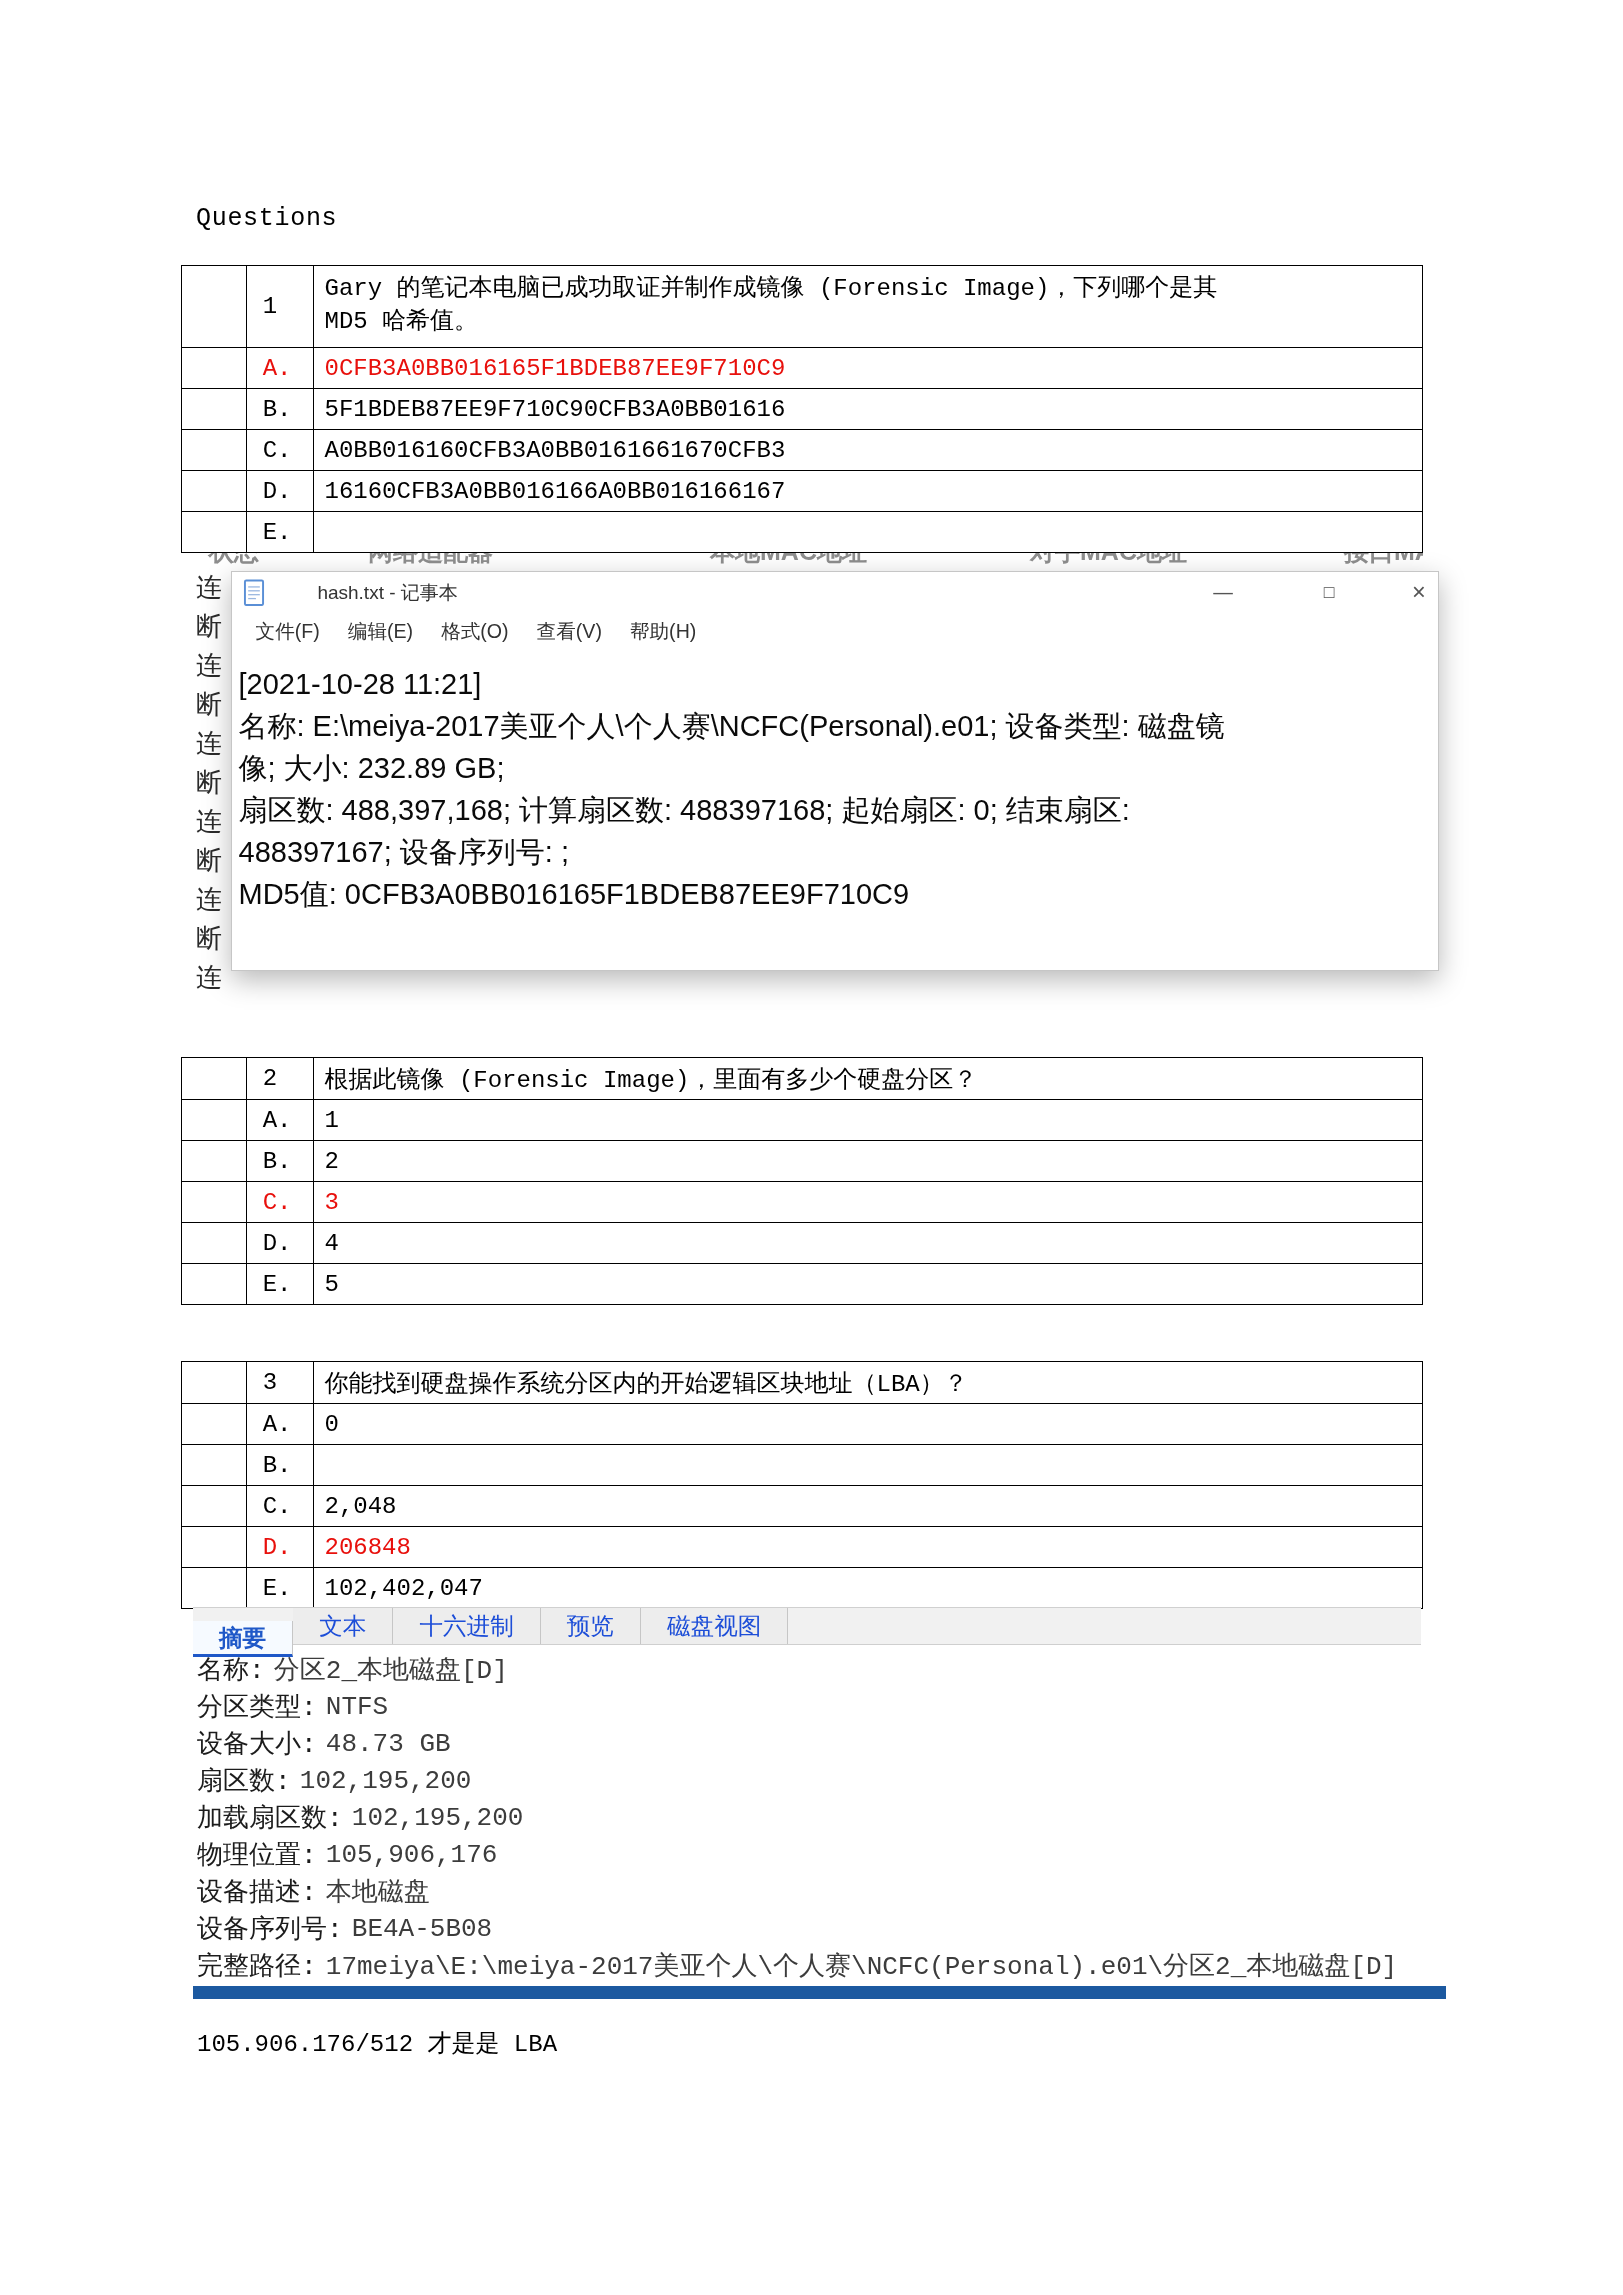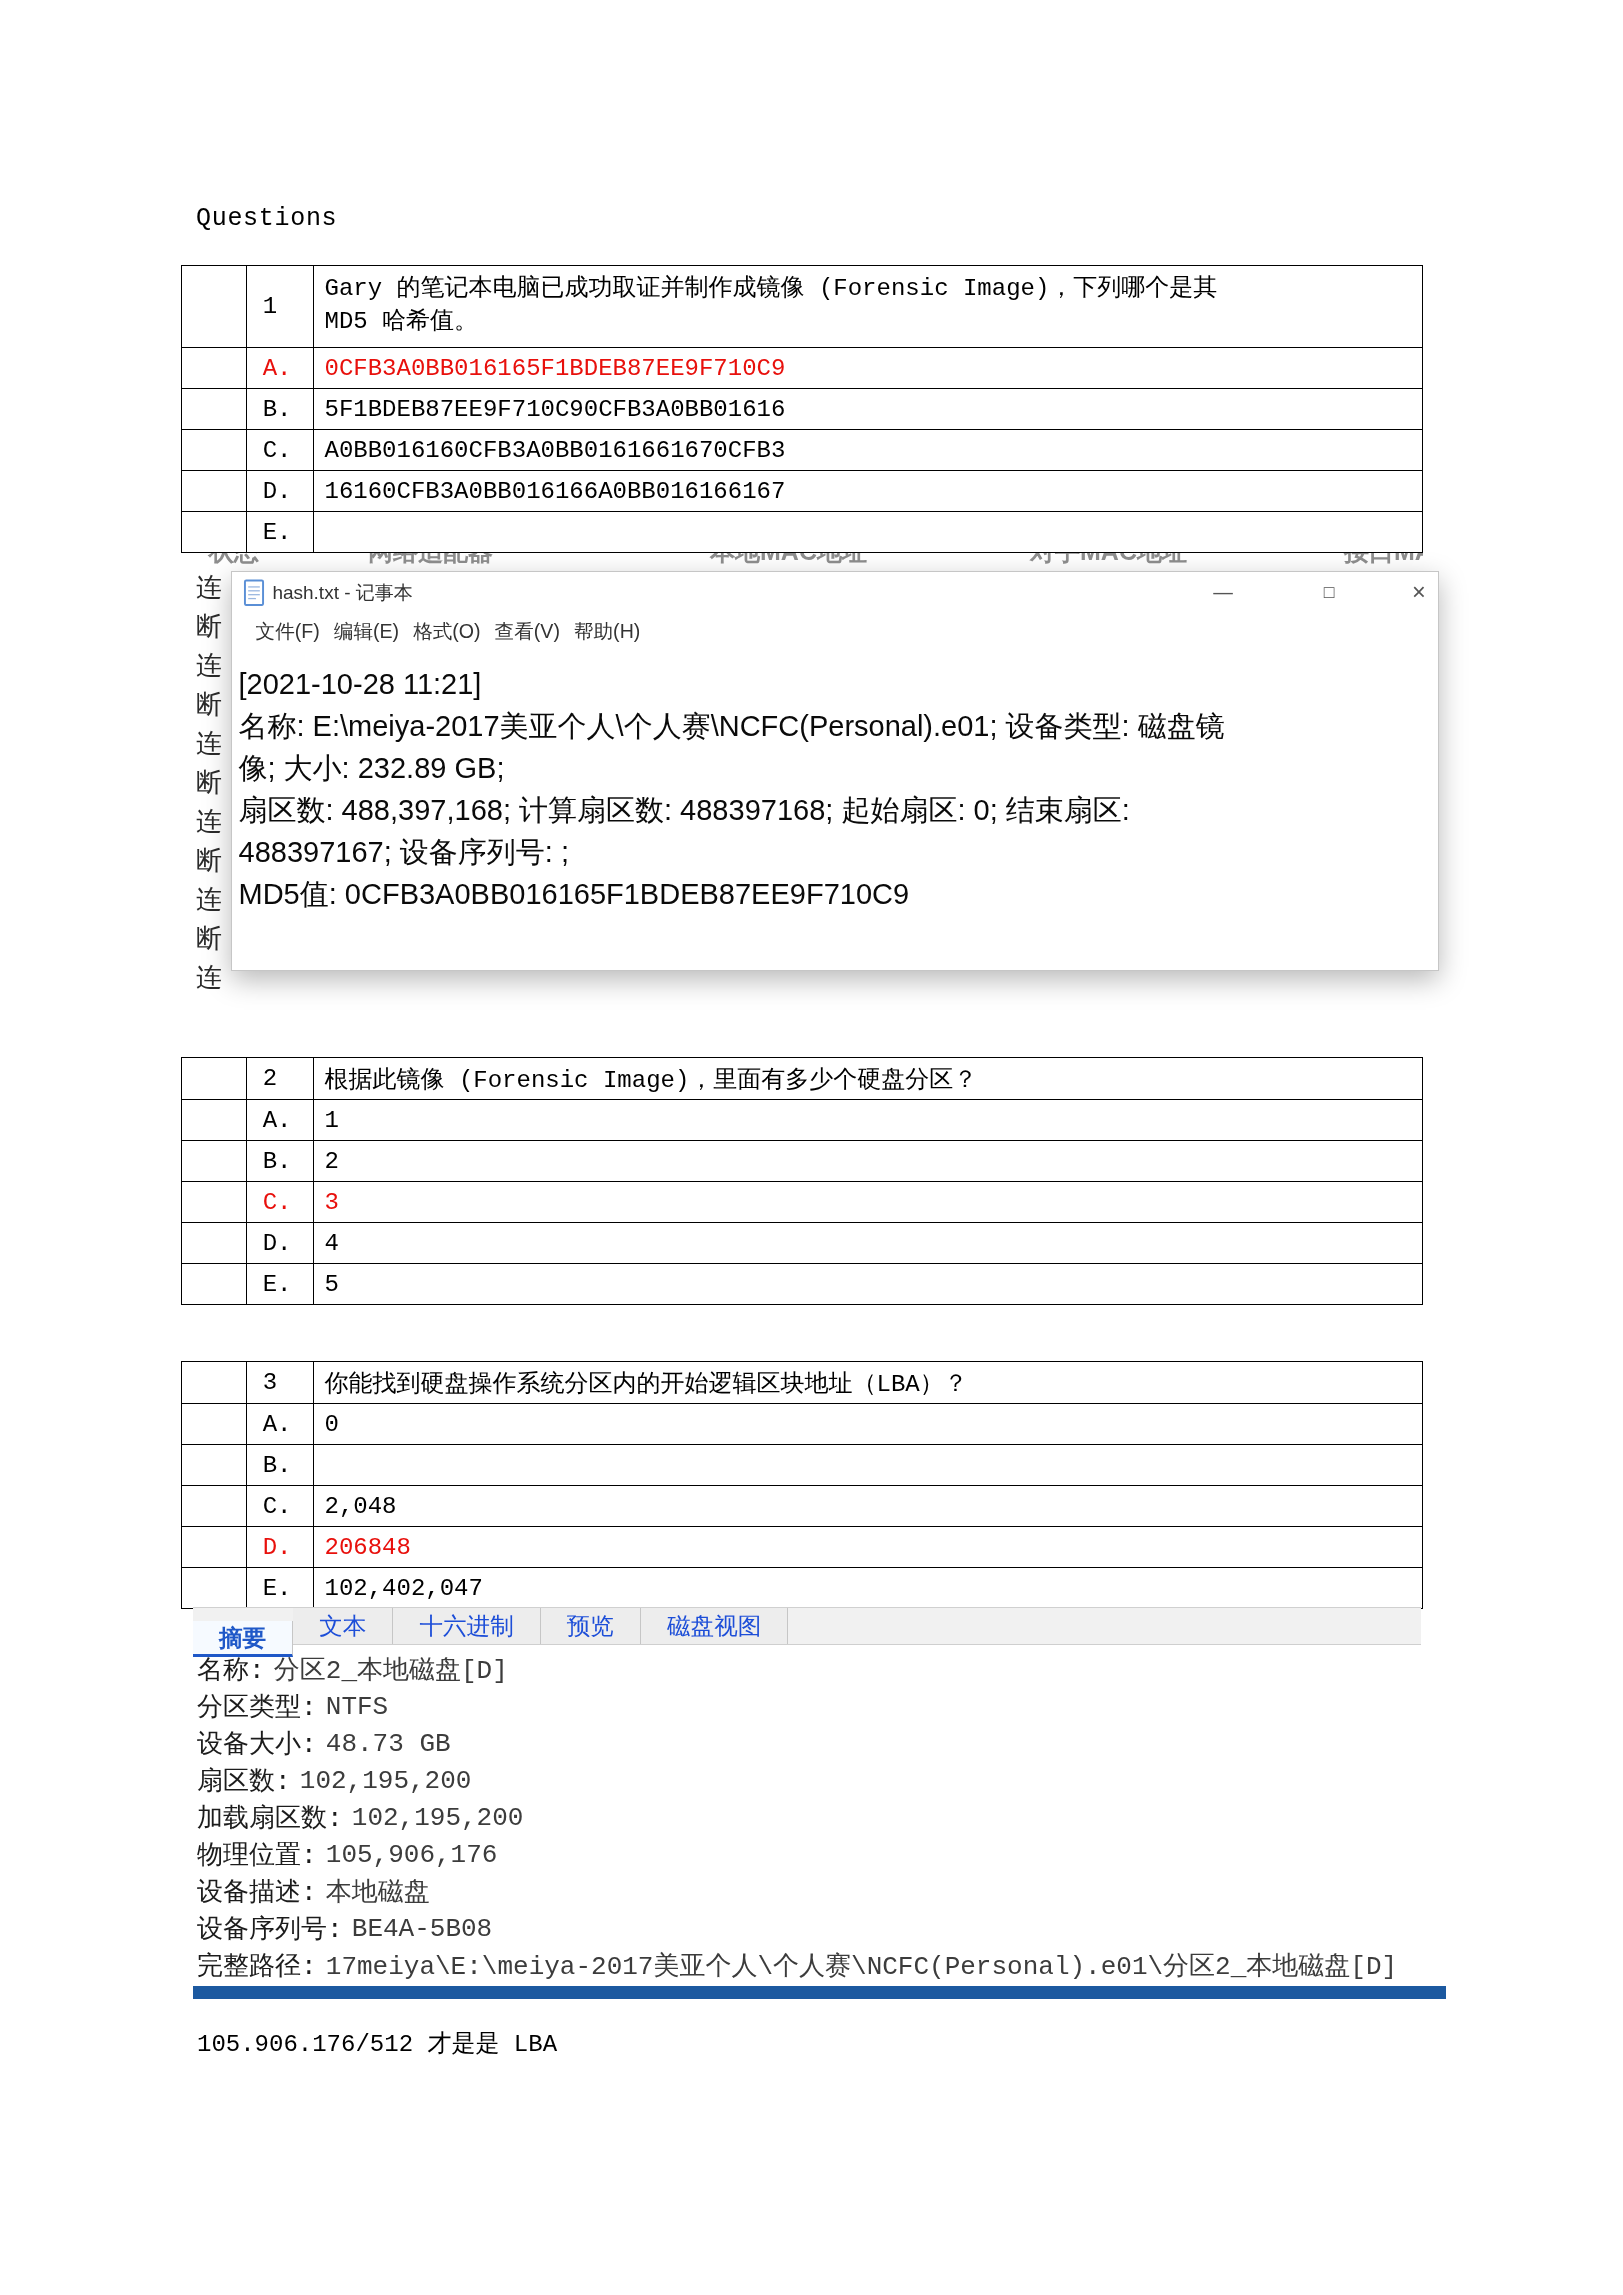--- a/index.html
+++ b/index.html
@@ -54,28 +54,28 @@
   .c3{padding-left:10.5px;white-space:pre-wrap;}
   .qtext{align-items:flex-start;line-height:33px;padding-top:5.9px;padding-bottom:5.9px;}
   .hl .c2,.hl .c3{color:var(--answer-red,#e8100c);}
 
   
   .notepad{
     position:absolute;left:231px;top:571px;width:1208px;height:400px;z-index:3;
     background:#fff;border:0.7px solid #c6c6c6;
     box-shadow:0 9.2px 26px rgba(0,0,0,.28);
   }
-  .np-title{position:relative;height:41px;display:flex;align-items:center;padding-left:10.5px;background:#fff;}
+  .np-title{position:relative;height:41px;display:flex;align-items:center;padding-left:10.5px;background:#fff;gap:45px;}
   .np-icon{margin-right:7.9px;display:flex;align-items:center;}
   .np-name{font-size:19px;color:#333;}
   .np-btn{position:absolute;top:0;height:41px;width:46px;display:flex;align-items:center;justify-content:center;font-size:19.6px;color:#555;cursor:default;}
   .np-min{left:968px;}
   .np-max{left:1074px;font-size:17.7px;}
   .np-close{left:1164px;font-size:23.6px;}
-  .np-menu{height:37px;display:flex;align-items:center;padding-left:23.6px;gap:14px;font-size:19.6px;color:#333;background:#fff;}
+  .np-menu{height:37px;display:flex;align-items:center;padding-left:23.6px;gap:28px;font-size:19.6px;color:#333;background:#fff;}
   .np-body{padding:13px 6.5px 0 6.5px;font-size:29px;line-height:42px;color:#0a0a0a;}
   .np-line{white-space:pre;}
 
   
   .tabstrip{
     position:absolute;left:193px;top:1607px;width:1228px;height:38px;z-index:2;
     display:flex;background:#f1f1f1;border-top:0.7px solid #d0d0d0;border-bottom:0.7px solid #cfcfcf;
   }
   .tab{
     padding:0 26px;display:flex;align-items:center;height:100%;

